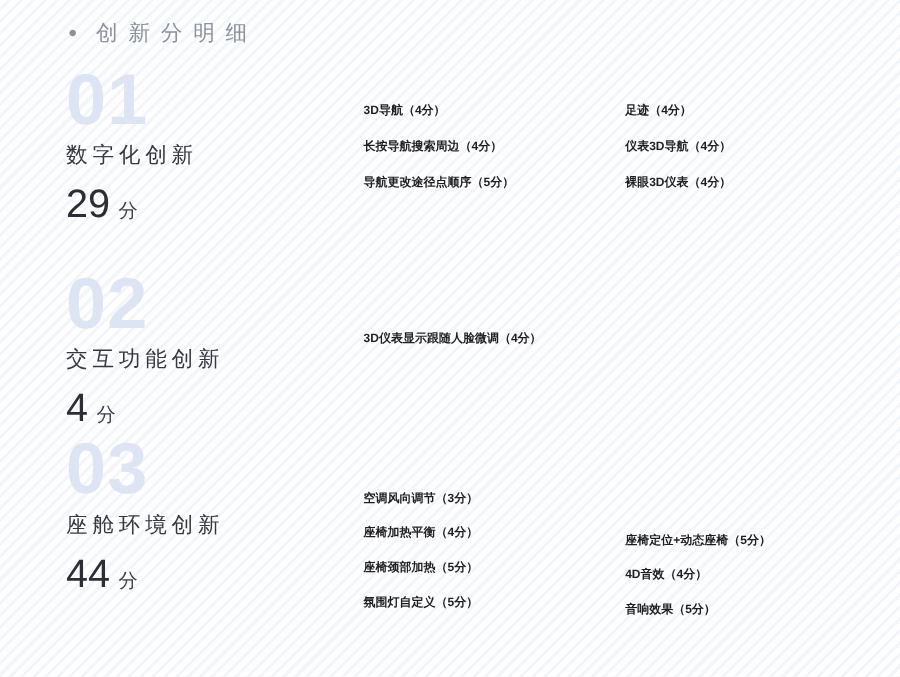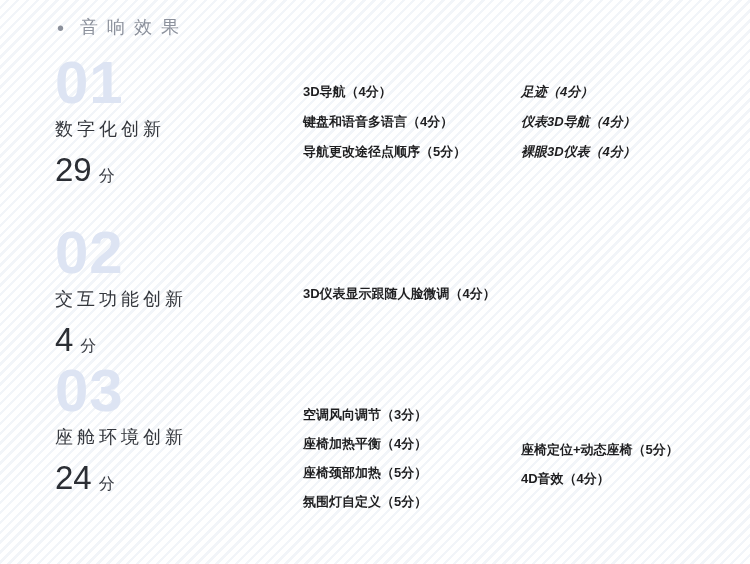--- a/index.html
+++ b/index.html
@@ -38,56 +38,56 @@
   .sec-score .val{font-size:33px;line-height:1.1;}
   .sec-score .unit{font-size:16px;margin-left:7px;color:#3a3d44;}
 
   .lb-1{top:55px;}
   .lb-2{top:225px;}
   .lb-3{top:363px;}
 
   
   .items{
     position:absolute;
-    font-size:13px;font-weight:bold;color:#1e1e20;
+    font-size:10px;font-weight:bold;color:#1e1e20;
     white-space:nowrap;
   }
   .items .row{display:flex;align-items:center;}
   .s1 .row{height:30px;}
   .s2 .row{height:20px;}
   .s3 .row{height:29px;text-align:center;}
 
   .s1c1{left:303px;top:77px;}
-  .s1c2{left:521px;top:77px;font-style:italic;}
-  .s2c1{left:303px;top:284px;}
+  .s1c2{left:521px;top:77px;}
+  .s2c1{left:303px;top:272px;}
   .s3c1{left:303px;top:400px;}
   .s3c2{left:521px;top:400px;margin-top:35px;}
 </style>
 </head>
 <body>
 
 <div class="page">
 
   <div class="title-row">
     <span class="title-bullet">•</span>
-    <span class="title-text">音响效果</span>
+    <span class="title-text">创新分明细</span>
   </div>
 
   <div class="left-block lb-1">
     <div class="sec-num">01</div>
     <div class="sec-name">数字化创新</div>
     <div class="sec-score">
       <span class="val">29</span>
       <span class="unit">分</span>
     </div>
   </div>
 
   <div class="items s1 s1c1">
     <div class="row">3D导航（4分）</div>
-    <div class="row">键盘和语音多语言（4分）</div>
+    <div class="row">长按导航搜索周边（4分）</div>
     <div class="row">导航更改途径点顺序（5分）</div>
   </div>
   <div class="items s1 s1c2">
     <div class="row">足迹（4分）</div>
     <div class="row">仪表3D导航（4分）</div>
     <div class="row">裸眼3D仪表（4分）</div>
   </div>
 
   <div class="left-block lb-2">
     <div class="sec-num">02</div>
@@ -99,29 +99,30 @@
   </div>
 
   <div class="items s2 s2c1">
     <div class="row">3D仪表显示跟随人脸微调（4分）</div>
   </div>
 
   <div class="left-block lb-3">
     <div class="sec-num">03</div>
     <div class="sec-name">座舱环境创新</div>
     <div class="sec-score">
-      <span class="val">24</span>
+      <span class="val">44</span>
       <span class="unit">分</span>
     </div>
   </div>
 
   <div class="items s3 s3c1">
     <div class="row">空调风向调节（3分）</div>
     <div class="row">座椅加热平衡（4分）</div>
     <div class="row">座椅颈部加热（5分）</div>
     <div class="row">氛围灯自定义（5分）</div>
   </div>
   <div class="items s3 s3c2">
     <div class="row">座椅定位+动态座椅（5分）</div>
     <div class="row">4D音效（4分）</div>
+    <div class="row">音响效果（5分）</div>
   </div>
 
 </div>
 
 </body></html>

